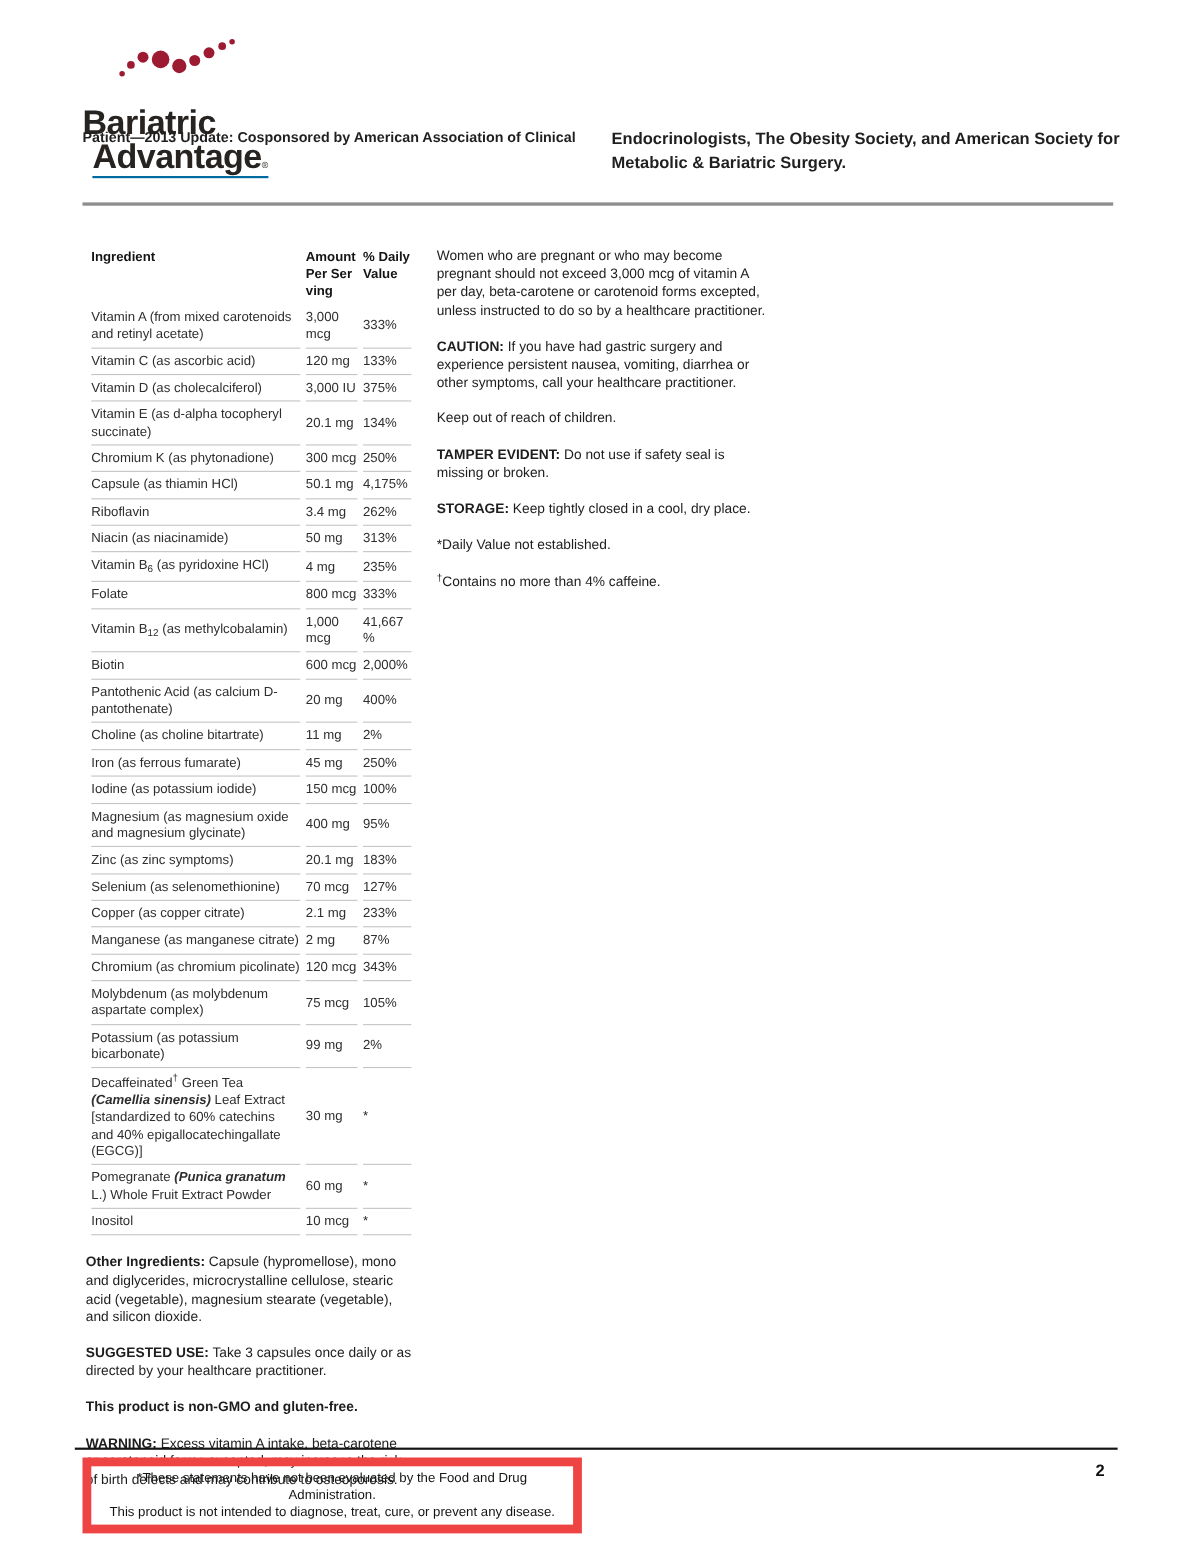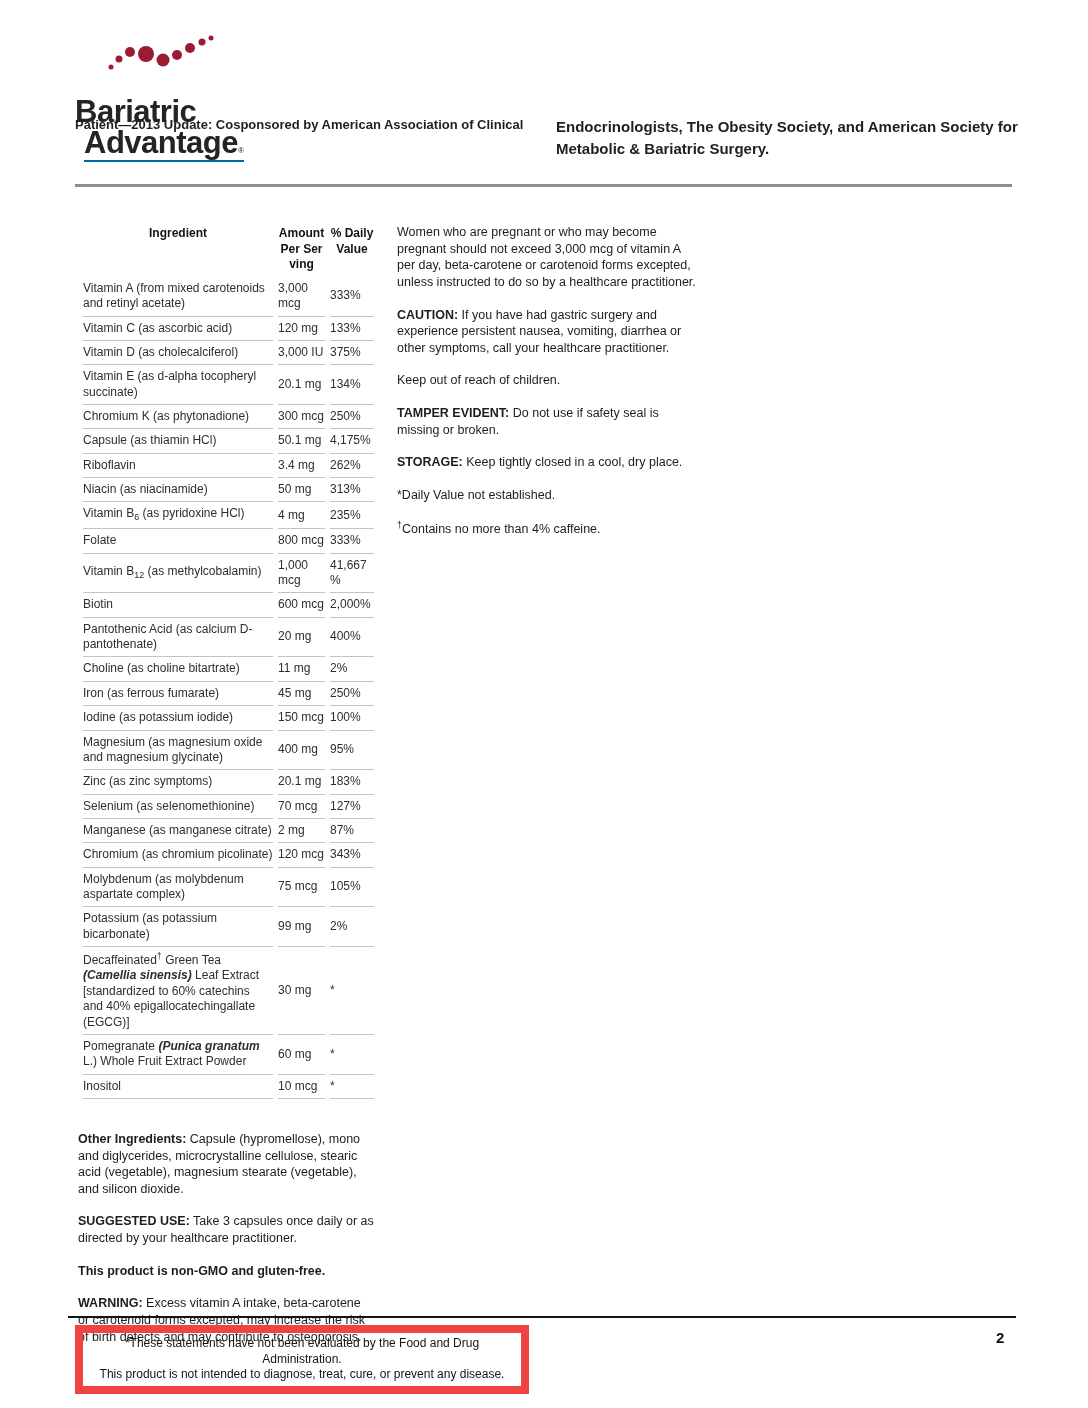--- a/index.html
+++ b/index.html
@@ -20,31 +20,31 @@
   .brand-mark { font-size:8px; color:#272320; }
 
   
   #subheader-left  { left:75px;  top:116px; width:475px; font-size:13px; font-weight:bold; line-height:1.45; }
   #subheader-right { left:556px; top:116px; width:462px; font-size:15px; font-weight:bold; line-height:1.45; }
   #header-rule { left:75px; top:184px; width:937px; height:3px; background:#8d8d8d; }
 
   
   #left-col { left:78px; top:224px; width:294px; }
   #facts { border-collapse:separate; border-spacing:5px 0; width:292px; font-size:12px; color:#2e2e2e; table-layout:fixed; }
-  #facts th { text-align:center; vertical-align:top; color:#141414; padding:2px 0 4px 0; line-height:1.3; font-size:12px; }
+  #facts th { text-align:left; vertical-align:top; color:#141414; padding:2px 0 4px 0; line-height:1.3; font-size:12px; }
   #facts th.h-ing { width:190px; }
   #facts th.h-amt { width:47px; word-break:break-all; }
   #facts th.h-dv  { width:44px; }
   #facts td { border-bottom:1px solid #c4c4c4; vertical-align:middle; padding:4px 0; line-height:1.28; }
   #facts td.amt, #facts td.dv { overflow-wrap:break-word; }
   .bi { font-style:italic; font-weight:bold; }
   #facts sub { font-size:9px; }
   #facts sup { font-size:9px; }
 
-  #left-notes { margin-top:32px; width:296px; }
+  #left-notes { margin-top:16px; width:296px; }
   .note { font-size:12.5px; line-height:1.33; margin:0 0 16px 0; color:#1d1d1d; }
   .note sup { font-size:9px; }
 
   
   #right-col { left:397px; top:224px; width:302px; }
 
   
   #footer-rule { left:68px; top:1316px; width:948px; height:2px; background:#141414; }
   #footer-box { left:75px; top:1325px; width:430px; border:8px solid #ef4444; padding:3px 4px; font-size:12px; line-height:1.3; text-align:center; color:#141414; }
   #page-num { left:996px; top:1329px; font-size:15px; font-weight:bold; color:#111; }
@@ -171,20 +171,25 @@
           <td class="ing"><span>Zinc (as zinc symptoms)</span></td>
           <td class="amt">20.1 mg</td>
           <td class="dv">183%</td>
         </tr>
         <tr>
           <td class="ing"><span>Selenium (as selenomethionine)</span></td>
           <td class="amt">70 mcg</td>
           <td class="dv">127%</td>
         </tr>
         <tr>
+          <td class="ing"><span>Copper (as copper citrate)</span></td>
+          <td class="amt">2.1 mg</td>
+          <td class="dv">233%</td>
+        </tr>
+        <tr>
           <td class="ing"><span>Manganese (as manganese citrate)</span></td>
           <td class="amt">2 mg</td>
           <td class="dv">87%</td>
         </tr>
         <tr>
           <td class="ing"><span>Chromium (as chromium picolinate)</span></td>
           <td class="amt">120 mcg</td>
           <td class="dv">343%</td>
         </tr>
         <tr>

